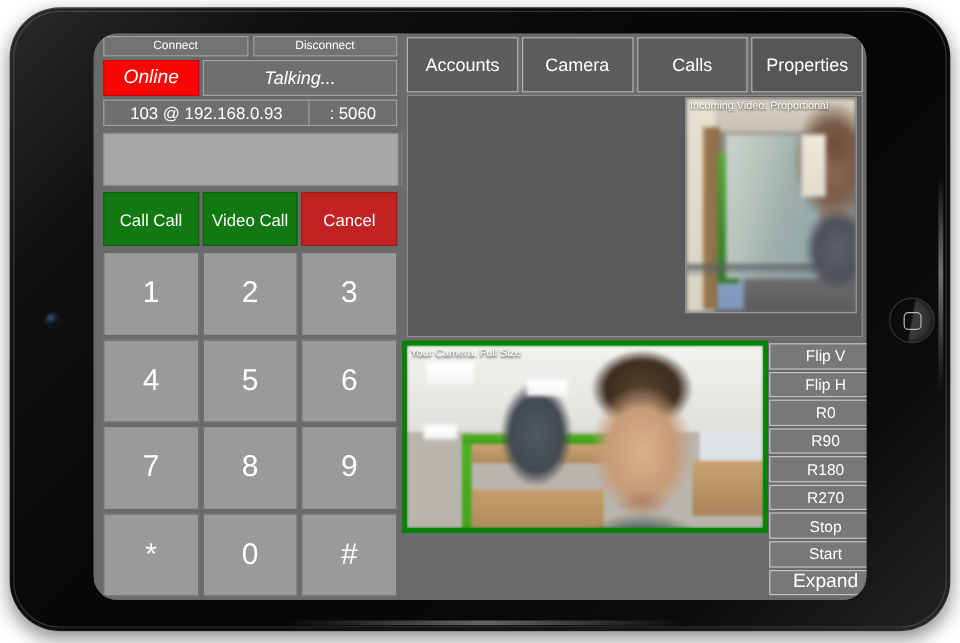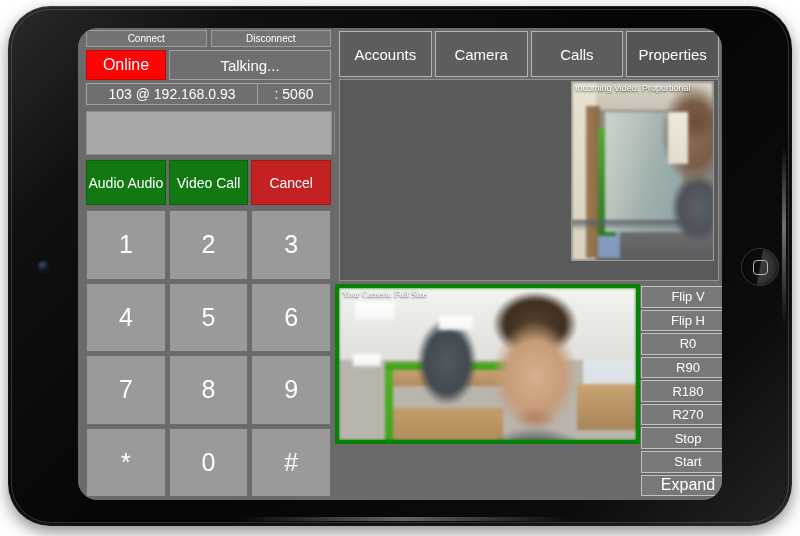--- a/index.html
+++ b/index.html
@@ -149,20 +149,21 @@
     font-size: 10px;
     background: #737373;
     border: 1px solid #9d9d9d;
   }
 
   .row-status {
     display: flex;
     gap: 3px;
     height: 30px;
     margin-bottom: 3px;
+    font-style: italic;
   }
   .status-online {
     width: 80px;
     background: #fb0505;
     border: 1px solid #c90404;
     font-size: 16px;
   }
   .status-talking {
     flex: 1;
     background: #6f6f6f;
@@ -360,21 +361,20 @@
   .own-camera {
     position: absolute;
     left: 0px;
     top: 256px;
     width: 305px;
     height: 160px;
     box-sizing: border-box;
     border: 4px solid #068206;
     background: #0a7a0a;
     overflow: hidden;
-    font-family: Liberation Serif, serif;
   }
   .scene-own {
     position: absolute;
     inset: 0;
     background:
       radial-gradient(ellipse 58px 74px at 196px 88px, #d7b08e 0%, #c89c78 48%, rgba(200,156,120,0) 74%),
       radial-gradient(ellipse 52px 40px at 196px 36px, #54402c 0%, #3e2e1f 58%, rgba(62,46,31,0) 82%),
       radial-gradient(ellipse 74px 56px at 196px 186px, #707a78 0%, #5d6765 60%, rgba(93,103,101,0) 85%),
       radial-gradient(ellipse 36px 52px at 108px 74px, #51585f 0%, #434951 60%, rgba(67,73,81,0) 84%),
       linear-gradient(to bottom, #4fb321 0%, #3f9b1b 100%) 46px 74px/122px 8px no-repeat,
@@ -458,21 +458,21 @@
         <div class="sip-sep"></div>
         <div class="sip-port">: 5060</div>
       </div>
 
       <div class="row-input">
         <input class="num-input" type="text" placeholder="" style="">
         <div class="btn clear-x">X</div>
       </div>
 
       <div class="row-actions">
-        <div class="btn act-green">Audio Audio</div>
+        <div class="btn act-green">Call Call</div>
         <div class="btn act-green">Video Call</div>
         <div class="btn act-red">Cancel</div>
       </div>
 
       <div class="keypad">
         <div class="btn key">1</div>
         <div class="btn key">2</div>
         <div class="btn key">3</div>
         <div class="btn key">4</div>
         <div class="btn key">5</div>

